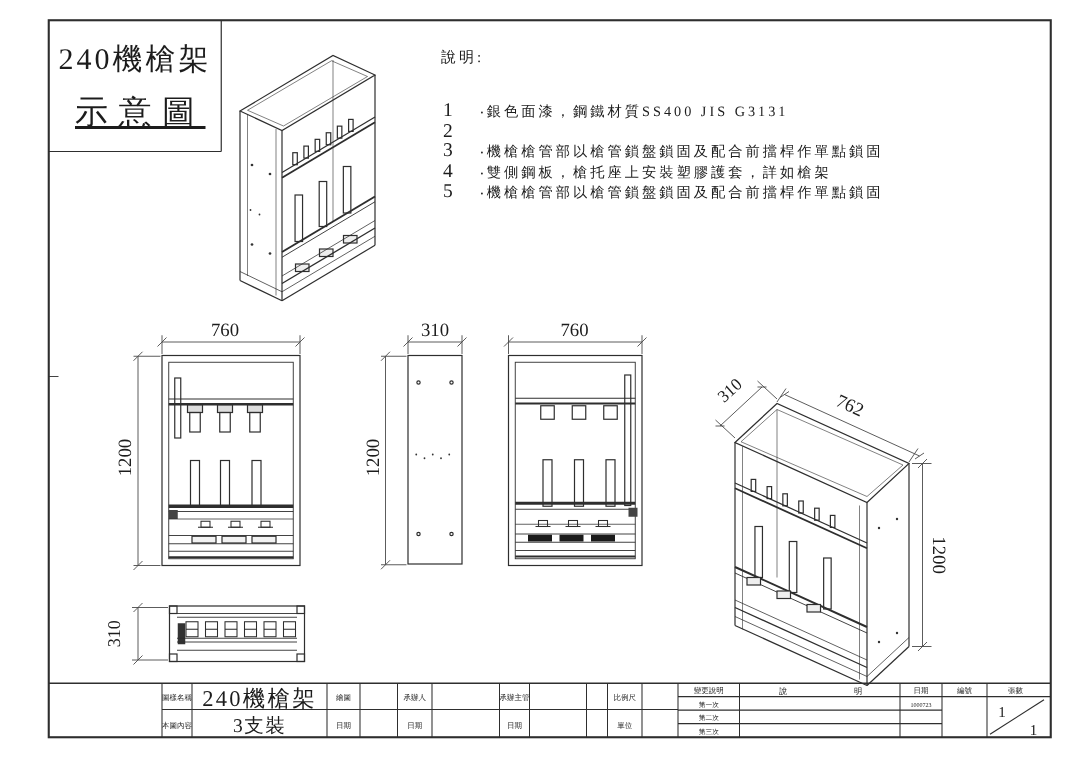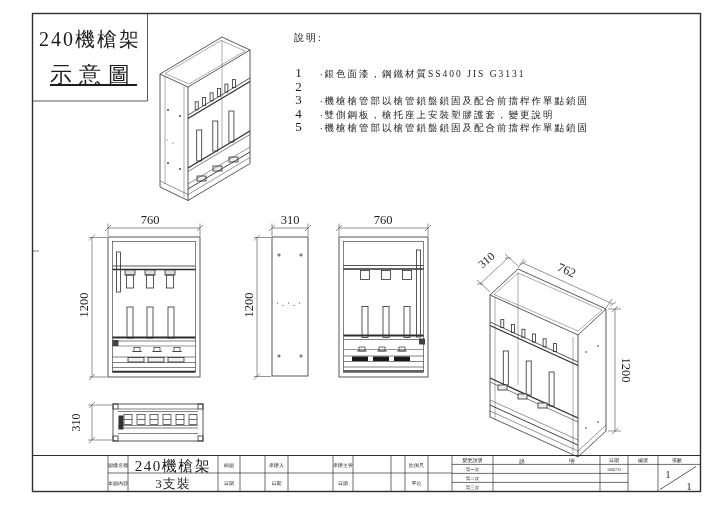--- a/index.html
+++ b/index.html
@@ -370,21 +370,21 @@
     </div>
     <div class="note-row">
       <span class="note-num">2</span>
     </div>
     <div class="note-row">
       <span class="note-num">3</span>
       <span class="note-text">‧機槍槍管部以槍管鎖盤鎖固及配合前擋桿作單點鎖固</span>
     </div>
     <div class="note-row">
       <span class="note-num">4</span>
-      <span class="note-text">‧雙側鋼板，槍托座上安裝塑膠護套，變更說明</span>
+      <span class="note-text">‧雙側鋼板，槍托座上安裝塑膠護套，詳如槍架</span>
     </div>
     <div class="note-row">
       <span class="note-num">5</span>
       <span class="note-text">‧機槍槍管部以槍管鎖盤鎖固及配合前擋桿作單點鎖固</span>
     </div>
   </div>
 
 </div>
 
 </body></html>

